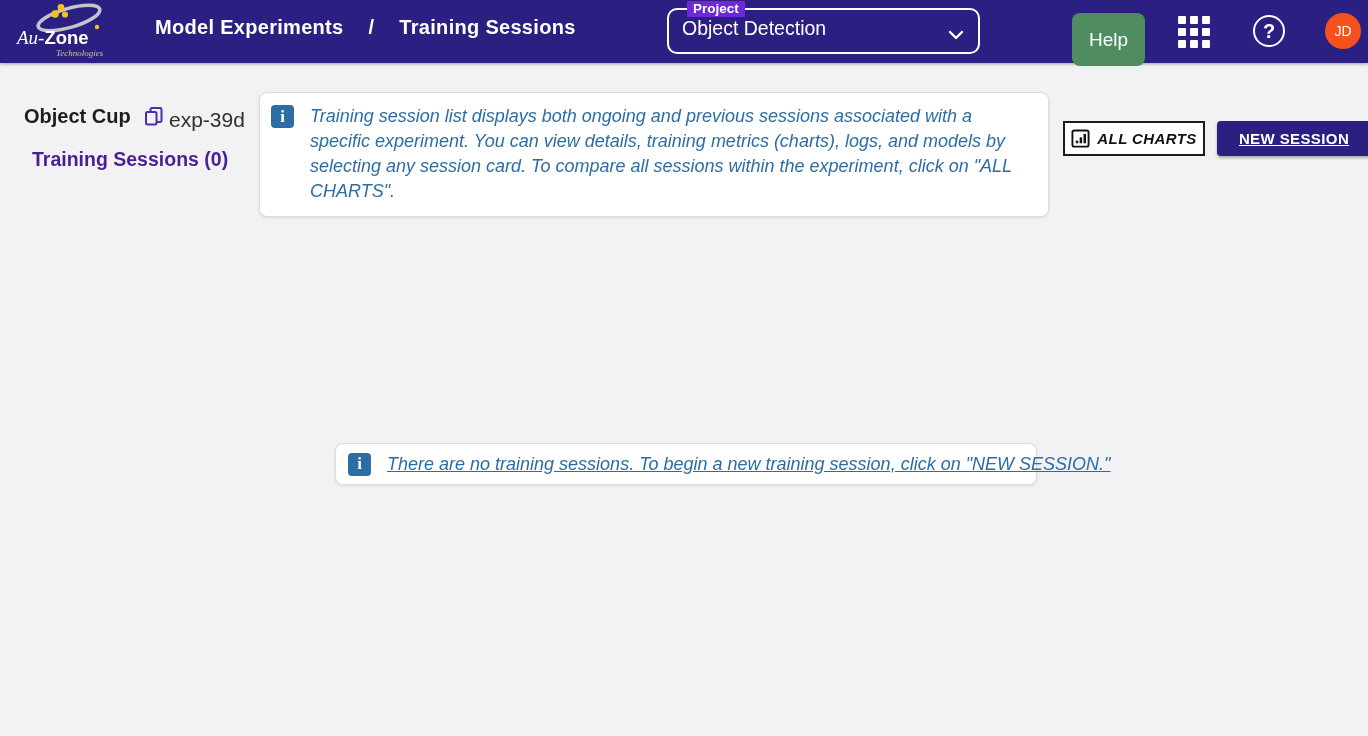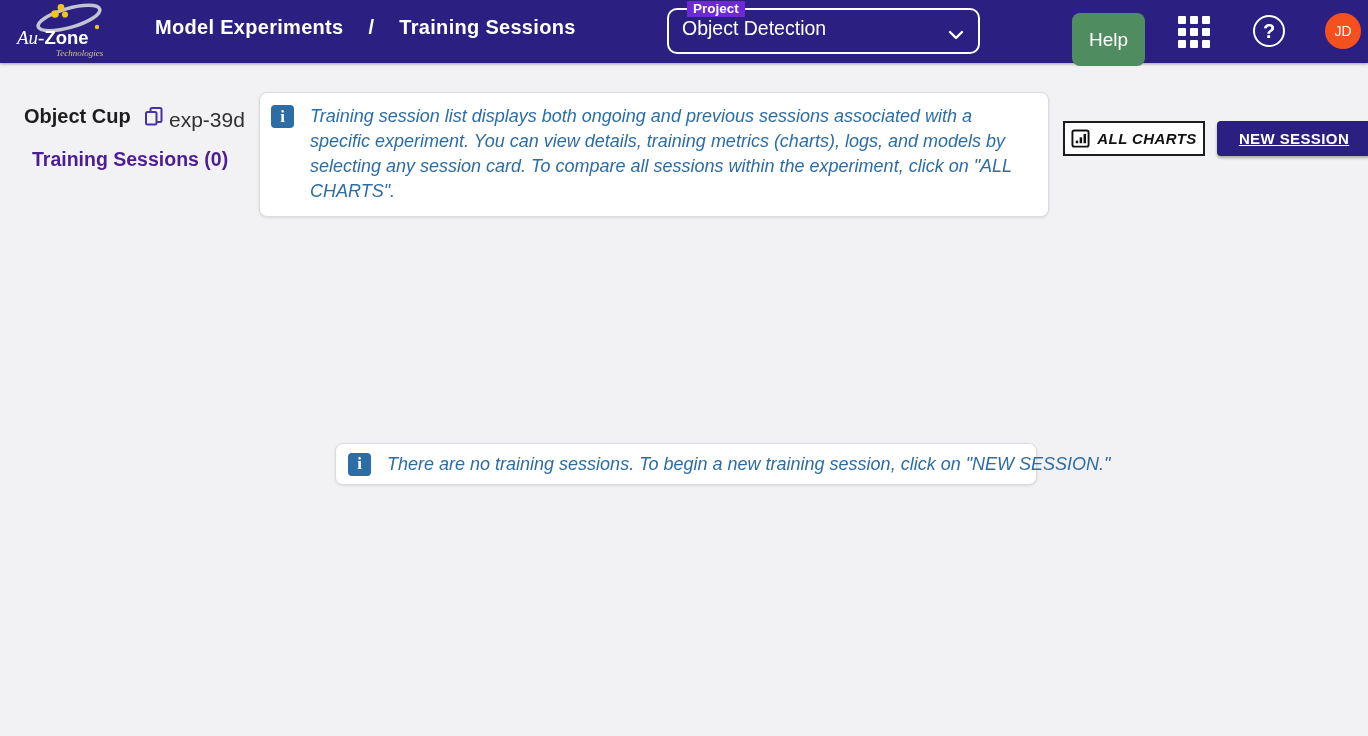--- a/index.html
+++ b/index.html
@@ -93,21 +93,21 @@
     flex: 0 0 auto; width: 23px; height: 23px; margin-top: 1px;
     background: #2d6da5; border-radius: 4px;
     color: #ffffff; font-family: "Liberation Serif", serif;
     font-size: 17px; font-weight: 700; font-style: normal;
     display: flex; align-items: center; justify-content: center;
   }
   .info-box .info-text { font-style: italic; font-size: 18px; line-height: 25px; }
   .banner { left: 259px; top: 92px; width: 790px; min-height: 93px; padding: 11px 14px 12px 11px; }
   .empty-state { left: 335px; top: 443px; width: 702px; height: 42px; padding: 9px 14px 9px 12px; align-items: center; }
   .empty-state .info-badge { margin-top: 0; }
-  .empty-state .info-text { line-height: 23px; white-space: nowrap; }
+  .empty-state .info-text { line-height: 23px; white-space: nowrap; text-decoration: underline; }
 
   .all-charts-btn {
     position: absolute; left: 1063px; top: 121px; width: 142px; height: 35px;
     background: #ffffff; border: 2px solid #1c1c1c; border-radius: 0;
     font-family: "Liberation Sans", sans-serif;
     font-size: 15px; font-weight: 700; letter-spacing: .4px; color: #111111;
     display: flex; align-items: center; justify-content: center; gap: 7px;
     cursor: pointer;
     font-style: italic;
   }

